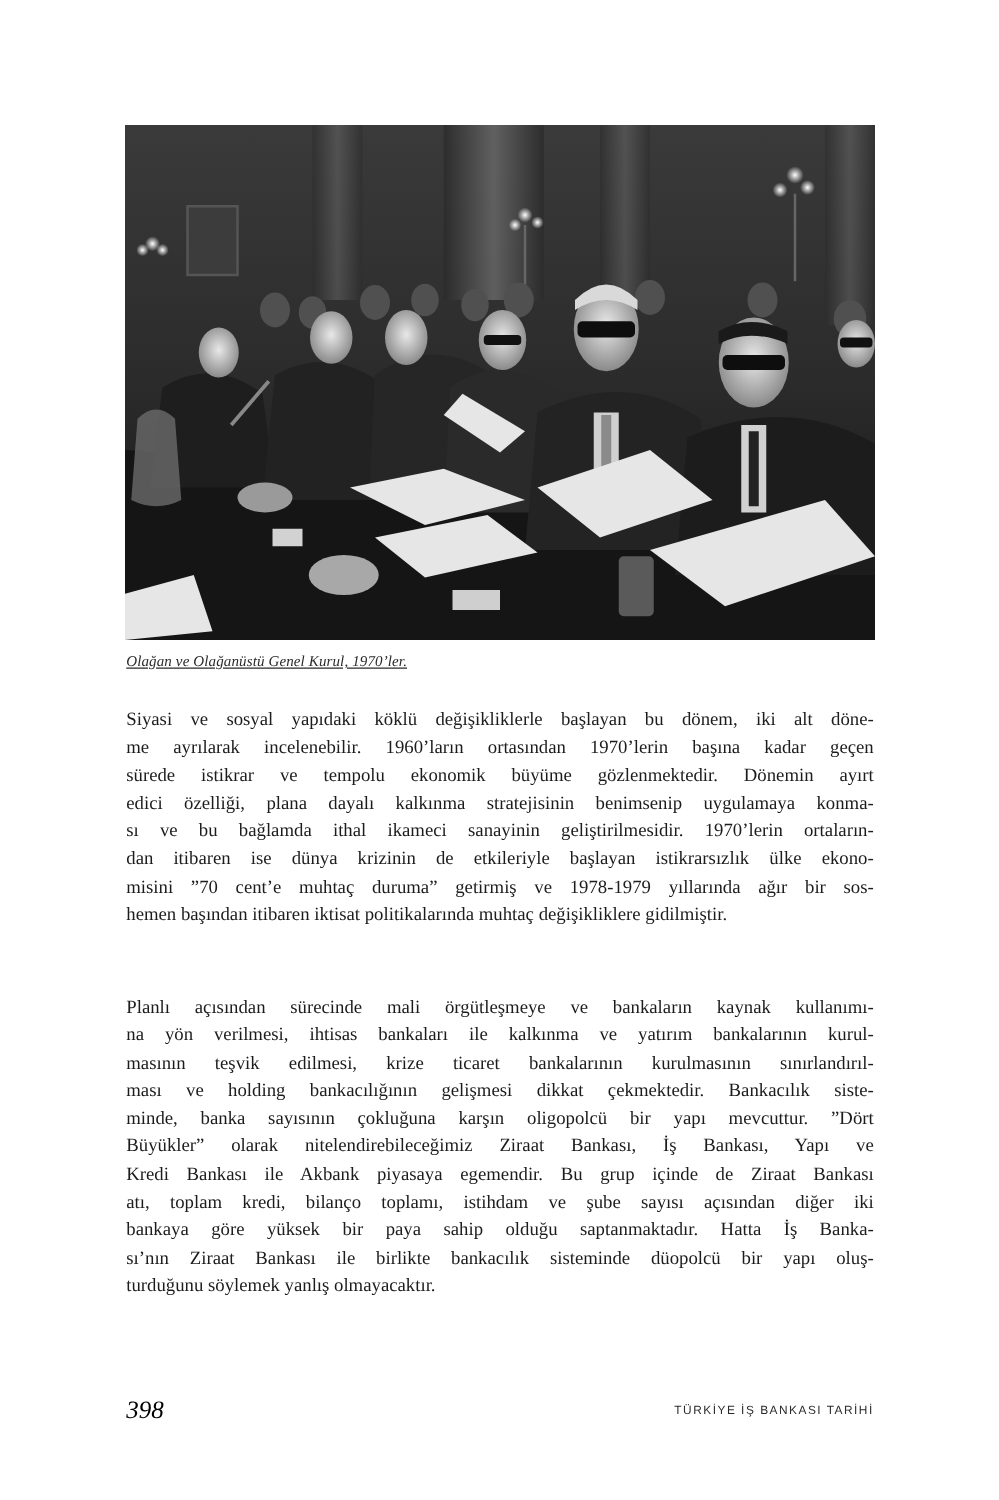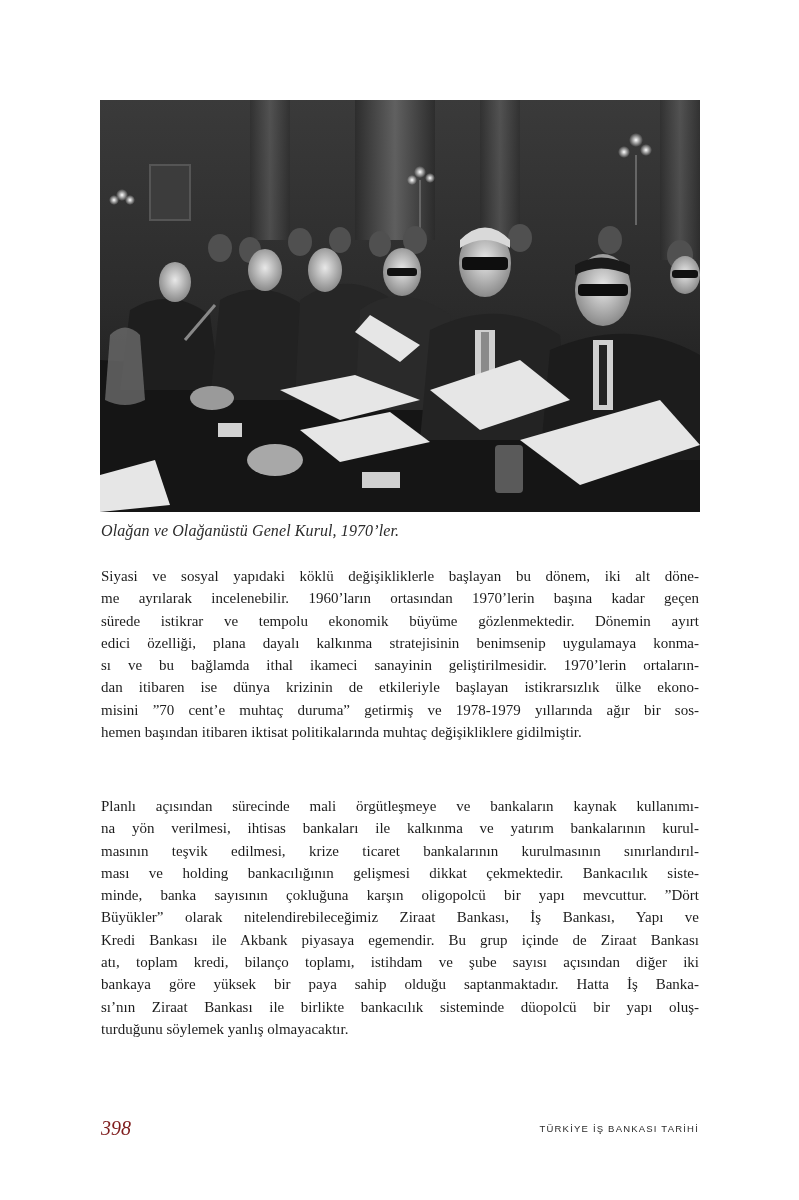--- a/index.html
+++ b/index.html
@@ -25,23 +25,24 @@
       overflow: hidden;
     }
     .photo svg { display: block; width: 600px; height: 412px; }
     .caption {
       position: absolute;
       left: 101px;
       top: 522px;
       width: 600px;
       font-family: "Liberation Serif", "DejaVu Serif", serif;
       font-style: italic;
-      font-size: 16px;
+      font-size: 12px;
       color: #2b2b2b;
       letter-spacing: 0.1px;
+      text-decoration: underline;
     }
     .body-text {
       position: absolute;
       left: 101px;
       width: 598px;
       font-family: "Liberation Serif", "DejaVu Serif", serif;
       font-size: 15px;
       line-height: 22.3px;
       color: #1c1c1c;
       text-align: justify;
@@ -59,21 +60,21 @@
     }
     .p1 { top: 565px; }
     .p2 { top: 795px; }
     .folio {
       position: absolute;
       left: 101px;
       top: 1117px;
       font-family: "Liberation Serif", "DejaVu Serif", serif;
       font-style: italic;
       font-size: 20px;
-      color: #7f1d1d;
+      color: #000000;
     }
     .running-title {
       position: absolute;
       right: 100px;
       top: 1123px;
       font-family: Liberation Sans, sans-serif;
       font-size: 9.5px;
       letter-spacing: 1.2px;
       color: #2a2a2a;
     }

